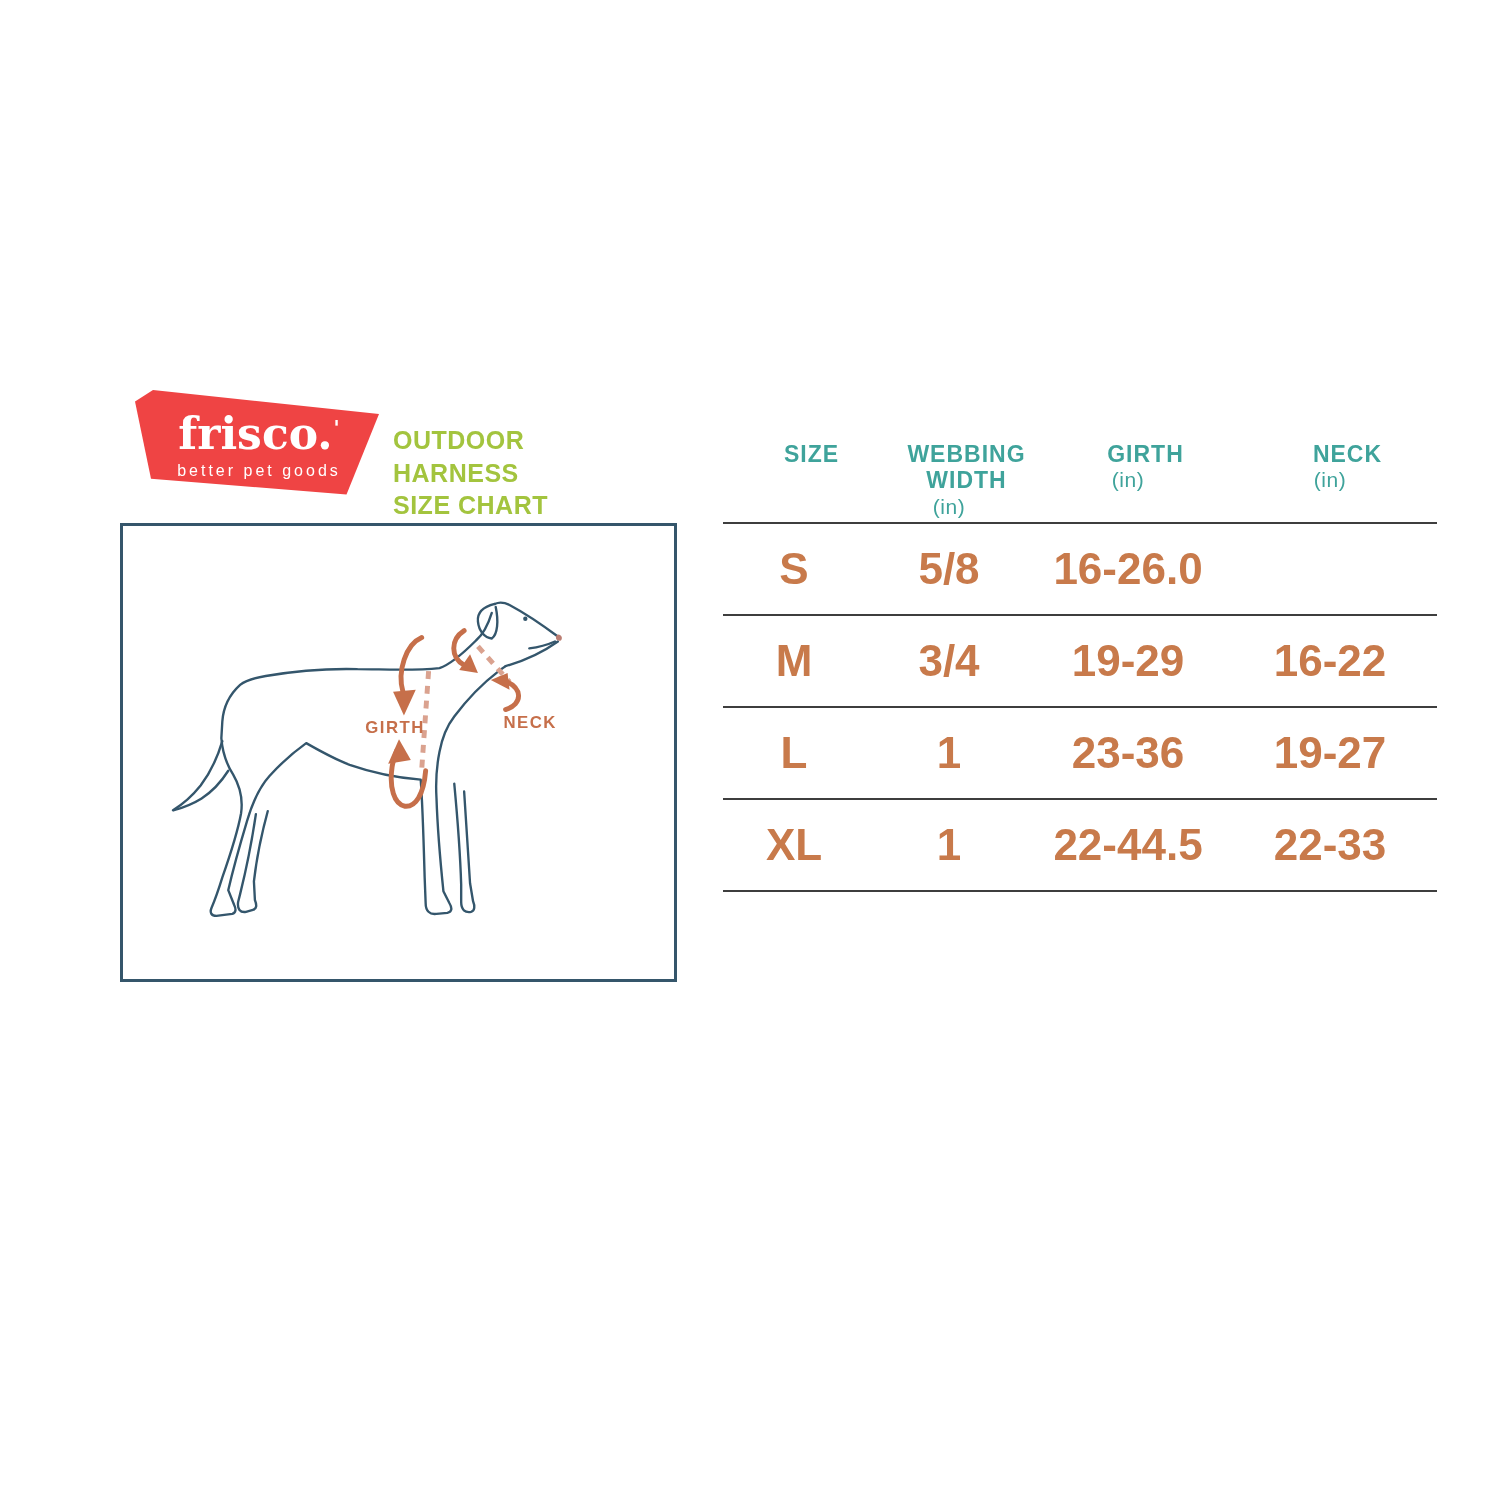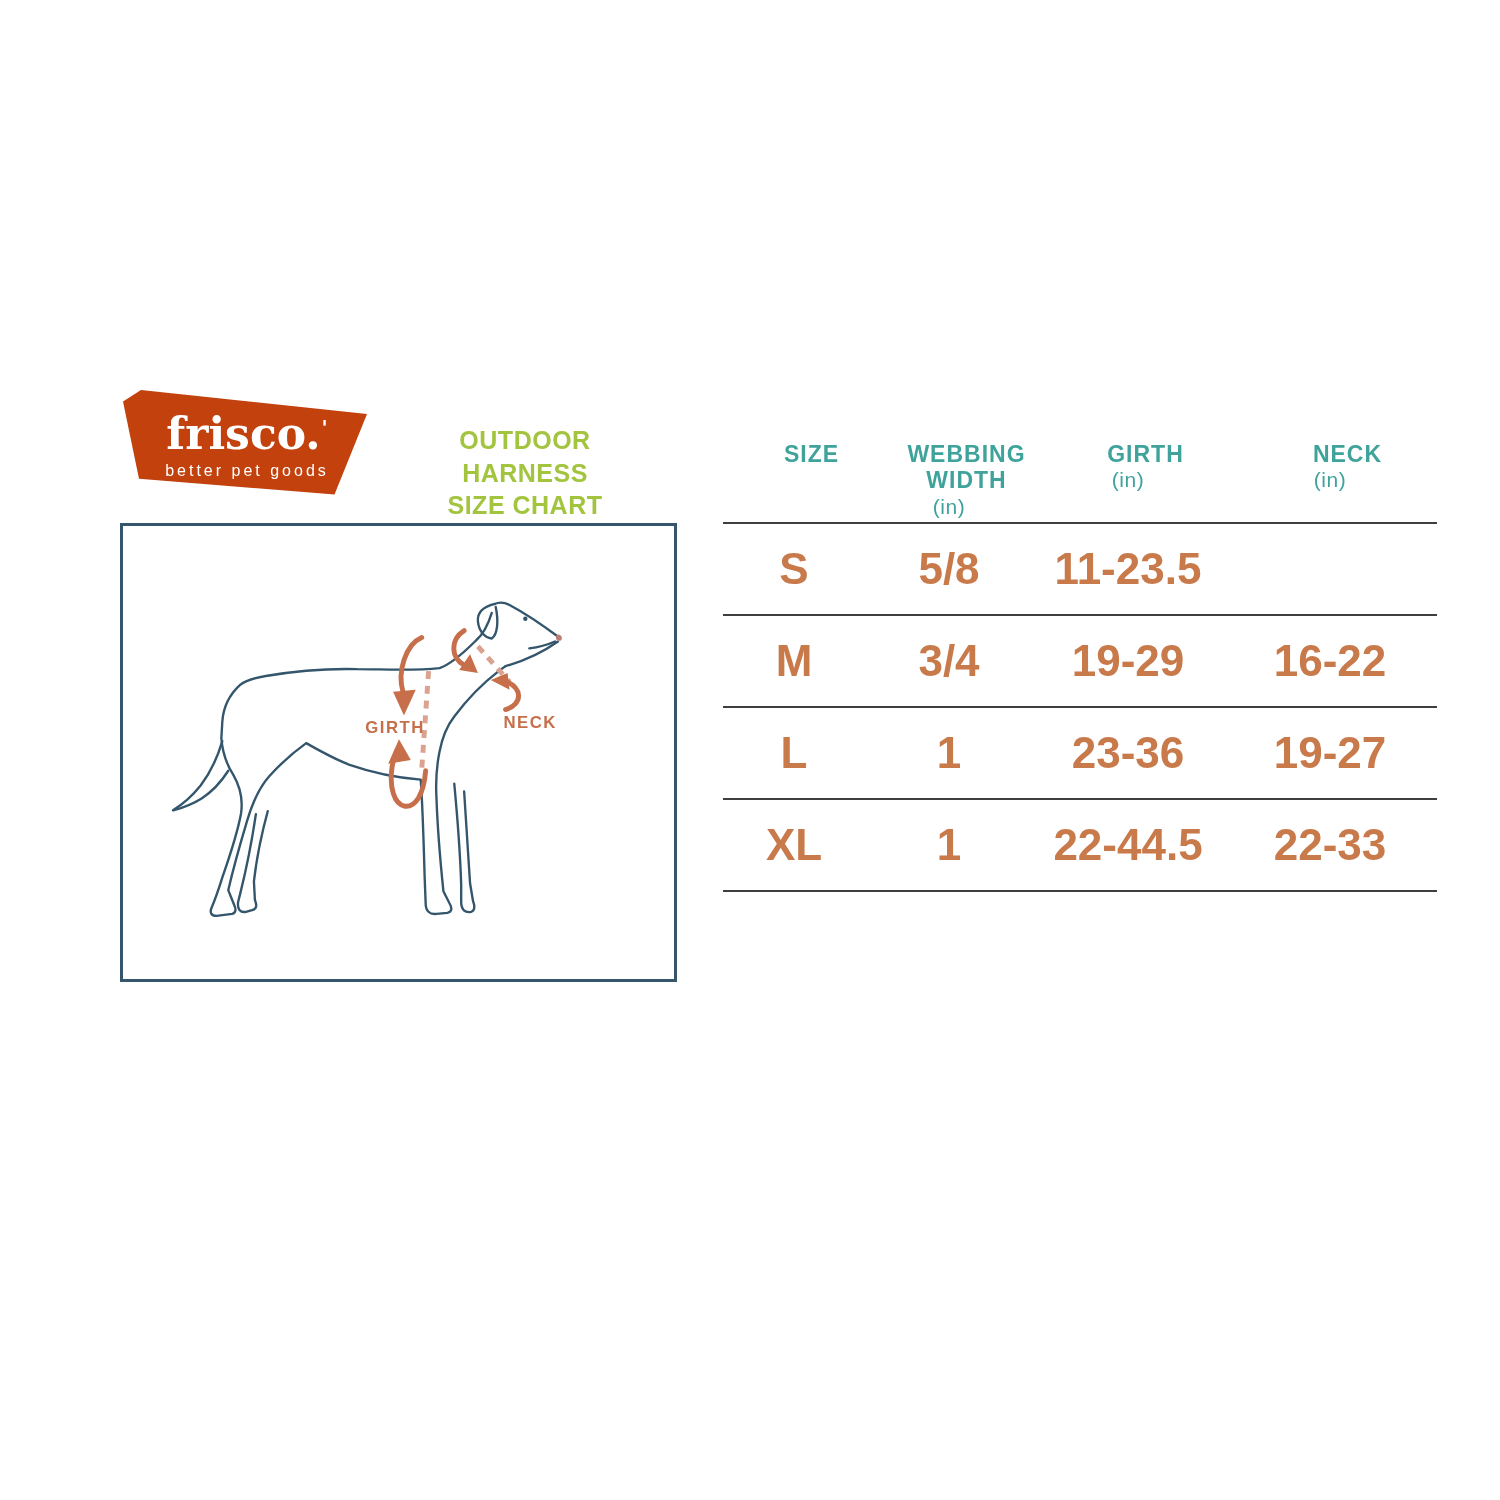--- a/index.html
+++ b/index.html
@@ -1,30 +1,30 @@
 <!DOCTYPE html>
 <html><head>
 <meta charset="utf-8">
 <style>
   html,body{margin:0;padding:0;background:#ffffff;}
   .canvas{position:relative;width:1500px;height:1500px;background:#ffffff;overflow:hidden;
           font-family:"Liberation Sans",sans-serif;}
 
   
-  .logo{position:absolute;left:122px;top:387px;width:250px;height:112px;background:#c2410c;
+  .logo{position:absolute;left:134px;top:387px;width:250px;height:112px;background:#ef4444;
         clip-path:polygon(7.6% 2.7%, 98% 24%, 85% 96%, 6.8% 82%, 0.4% 13%);
         display:flex;flex-direction:column;align-items:center;justify-content:center;
         padding-top:6px;box-sizing:border-box;}
   .logo-word{color:#ffffff;font-family:"DejaVu Serif","Liberation Serif",serif;
              font-weight:bold;font-size:44px;line-height:1;}
   .logo-tick{font-size:20px;vertical-align:14px;margin-left:1px;}
   .logo-tagline{color:#ffffff;font-size:16px;letter-spacing:3px;margin-top:6px;font-weight:400;}
 
   
-  .title{position:absolute;left:393px;top:424px;width:264px;text-align:center;
+  .title{position:absolute;left:393px;top:424px;width:264px;
          color:#a3c43e;font-weight:bold;font-size:25px;line-height:1.3;letter-spacing:0.5px;}
 
   
   .dog-box{position:absolute;left:120px;top:523px;width:557px;height:459px;
            border:3px solid #35566b;box-sizing:border-box;background:#ffffff;}
   .dog-box svg{width:100%;height:100%;display:block;}
   .diag-label{font-family:"Liberation Sans",sans-serif;font-weight:bold;font-size:17px;
               fill:#c66f4a;letter-spacing:1.5px;}
 
   
@@ -115,21 +115,21 @@
       </div>
       <div class="h-cell">
         <span class="h-label">NECK</span>
         <span class="h-unit">(in)</span>
       </div>
     </div>
 
     <div class="t-row">
       <div class="d-cell">S</div>
       <div class="d-cell">5/8</div>
-      <div class="d-cell">11-23.5</div>
+      <div class="d-cell">16-26.0</div>
     </div>
     <div class="t-row">
       <div class="d-cell">M</div>
       <div class="d-cell">3/4</div>
       <div class="d-cell">19-29</div>
       <div class="d-cell">16-22</div>
     </div>
     <div class="t-row">
       <div class="d-cell">L</div>
       <div class="d-cell">1</div>

